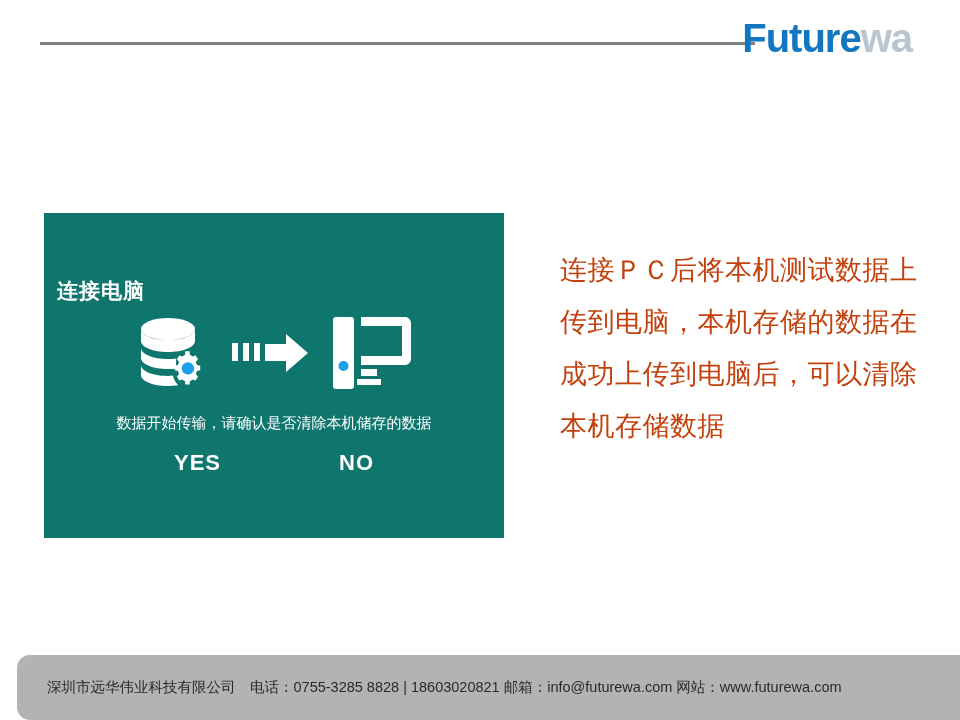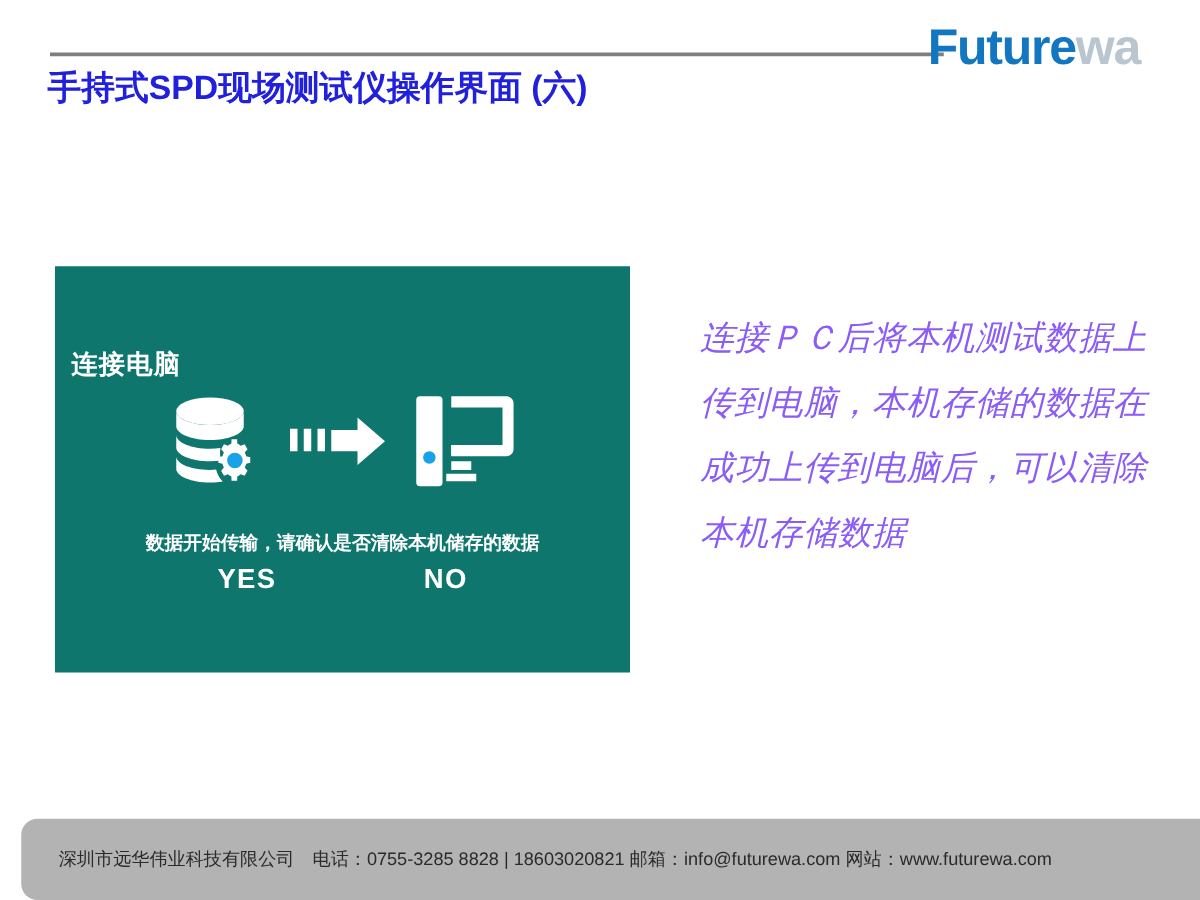--- a/index.html
+++ b/index.html
@@ -81,26 +81,25 @@
     width: 460px;
     height: 85px;
     display: flex;
     align-items: center;
     justify-content: center;
     gap: 22px;
   }
   #device-caption {
     position: absolute;
     left: 0;
-    top: 212px;
+    top: 201px;
     width: 460px;
     text-align: center;
     font-size: 15px;
     color: #ffffff;
-    font-weight: bold;
   }
   #device-actions {
     position: absolute;
     left: 0;
     top: 237px;
     width: 460px;
     display: flex;
     justify-content: center;
     gap: 118px;
   }
@@ -112,23 +111,22 @@
   }
 
   
   #description-text {
     position: absolute;
     left: 560px;
     top: 244px;
     width: 380px;
     font-size: 27px;
     line-height: 52px;
-    color: #8b5cf6;
+    color: #c2410c;
     letter-spacing: 0.5px;
-    font-style: italic;
   }
 
   
   #slide-footer {
     position: absolute;
     left: 17px;
     bottom: 0;
     width: 960px;
     height: 65px;
     background: #b3b3b3;
@@ -143,21 +141,20 @@
     white-space: nowrap;
   }
 
   svg { display: block; }
 </style>
 </head>
 <body>
 
 <div id="slide-header">
   <div id="header-rule"></div>
-  <div id="slide-title">手持式SPD现场测试仪操作界面 (六)</div>
 
   <div id="brand-logo">
     <span class="logo-primary">Future</span><span class="logo-secondary">wa</span>
   </div>
 </div>
 
 <div id="device-panel">
 
   <div id="device-panel-title">连接电脑</div>
 

